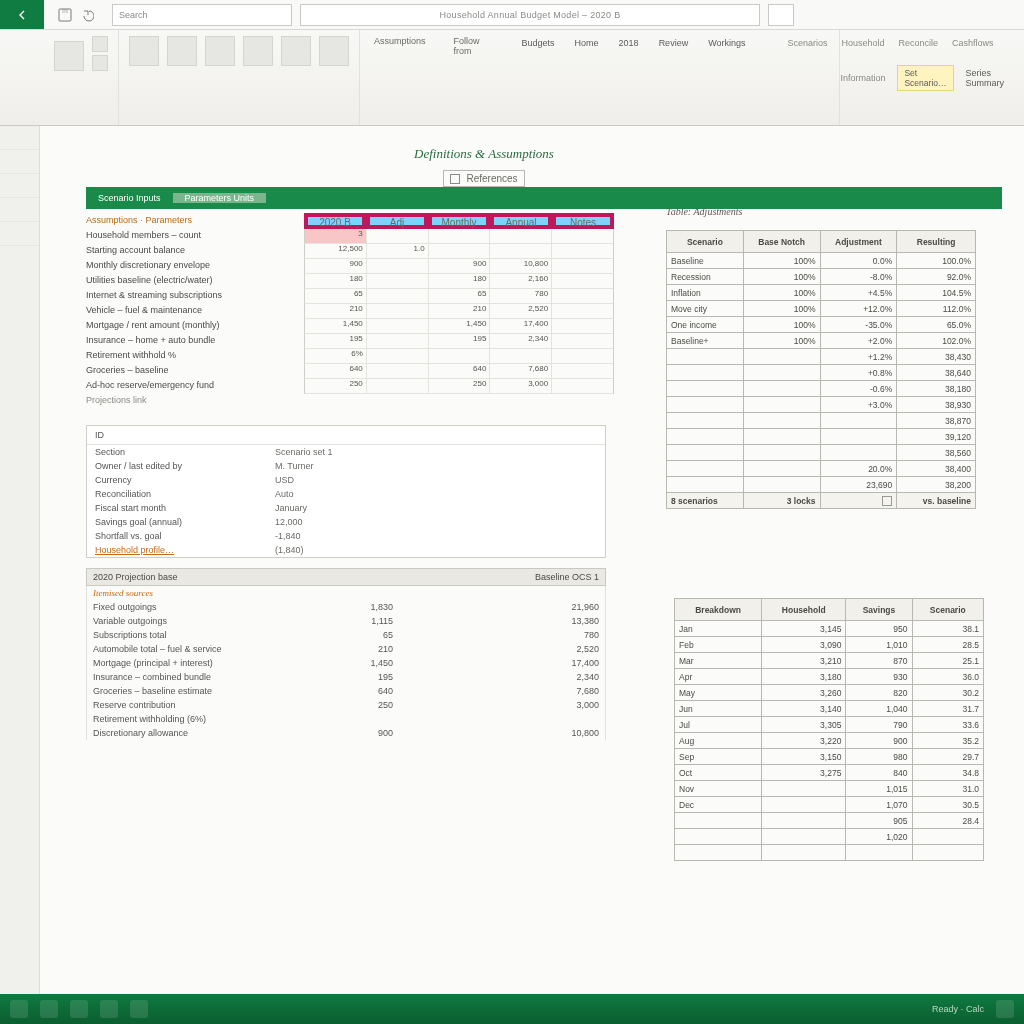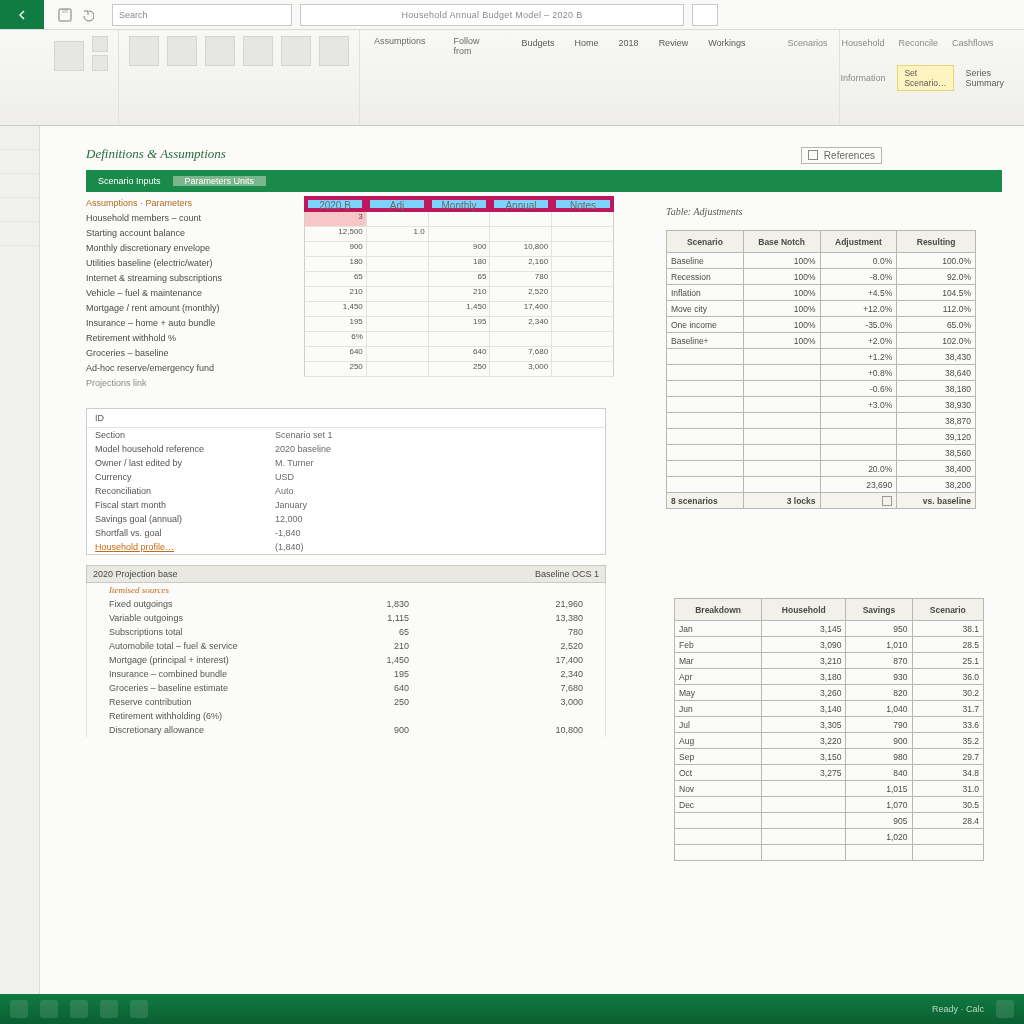--- a/index.html
+++ b/index.html
@@ -35,21 +35,21 @@
     display: flex; align-items: center; gap: 8px; padding: 0 14px;
   }
   .qat .ic { width: 14px; height: 14px; color: #7a7a78; }
   .search-box, .title-box {
     height: 22px; margin: 4px 4px 0 4px;
     border: 1px solid #c9c9c7; background: #fff;
     display: flex; align-items: center; padding: 0 6px;
     color: #8a8a86; font-size: 9px;
   }
   .search-box { width: 180px; }
-  .title-box { width: 384px; justify-content: center; letter-spacing: .3px; }
+  .title-box { width: 460px; justify-content: center; letter-spacing: .3px; }
   .title-right { width: 26px; height: 22px; margin: 4px 0 0 4px; border: 1px solid #c9c9c7; background: #fff; }
 
   
   .ribbon {
     height: 96px;
     background: linear-gradient(#f8f8f6,#efeeea);
     border-bottom: 1px solid #c9c9c7;
     display: flex;
     align-items: stretch;
     padding-left: 44px;
@@ -79,21 +79,21 @@
     color: #9a9a96;
   }
 
   
   .sheet {
     position: absolute; left: 40px; right: 0; top: 126px; bottom: 30px;
     background: #fbfbf9;
     padding: 14px 22px 14px 46px;
     overflow: hidden;
   }
-  .sheet-title-row { display: flex; align-items: center; justify-content: space-between; padding-right: 120px; }
+  .sheet-title-row { display: flex; align-items: center; justify-content: space-between; padding-right: 120px; flex-direction: column; }
   .sheet-title {
     font-family: Georgia, serif; font-size: 13px; color: #2a6b3e; font-style: italic;
     padding: 6px 0 8px 0;
   }
   .helper-box { display: flex; align-items: center; gap: 6px; border: 1px solid #b5b5b1; padding: 2px 6px; color: #6a6a66; }
   .helper-box .sq { width: 10px; height: 10px; border: 1px solid #8a8a86; }
   .green-tab-bar {
     height: 22px; background: #1a8a4a; color: #fff;
     display: flex; align-items: center;
     font-size: 9px;
@@ -153,21 +153,21 @@
 
   .panel-c {
     margin-top: 10px; width: 520px;
   }
   .panel-c .head {
     background: #e9e8e2; border: 1px solid #c9c9c3; padding: 3px 6px; font-size: 9px; color: #4a4a46;
     display: flex; justify-content: space-between;
   }
   .panel-c .row2 {
     display: flex; border-left: 1px solid #e2e2dc; border-right: 1px solid #e2e2dc;
-    font-size: 9px; color: #555; padding: 2px 22px;
+    font-size: 9px; color: #555; padding: 2px 6px;
   }
   .panel-c .row2 .k { width: 220px; }
   .ital { font-family: Georgia, serif; font-style: italic; }
   .panel-c .ktag { color: #c76a18; }
 
   
   .taskbar {
     position: absolute; left: 0; right: 0; bottom: 0; height: 30px;
     background: linear-gradient(#0f7a40,#0b5e31);
     display: flex; align-items: center; gap: 12px; padding: 0 10px;
@@ -384,24 +384,20 @@
   </div>
 
   <div class="panel-b">
     <div class="pb-head">ID</div>
     <div id="pb-rows">
         <div class="pb-row">
           <span class="k">Section</span>
           <span class="v">Scenario set 1</span>
         </div>
         <div class="pb-row">
-          <span class="k">Model household reference</span>
-          <span class="v">2020 baseline</span>
-        </div>
-        <div class="pb-row">
           <span class="k">Owner / last edited by</span>
           <span class="v">M. Turner</span>
         </div>
         <div class="pb-row">
           <span class="k">Currency</span>
           <span class="v">USD</span>
         </div>
         <div class="pb-row">
           <span class="k">Reconciliation</span>
           <span class="v">Auto</span>

